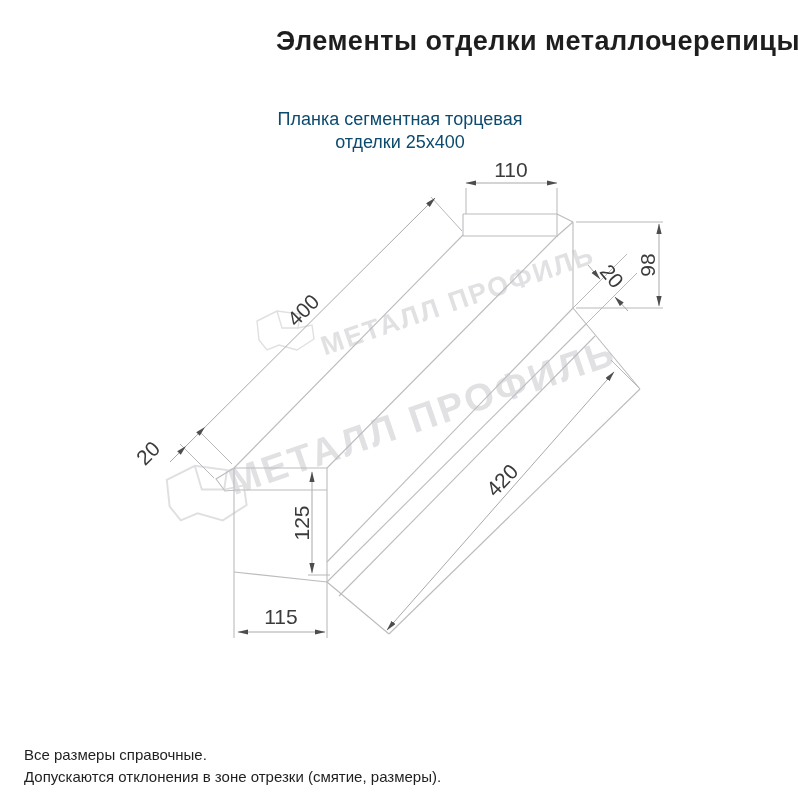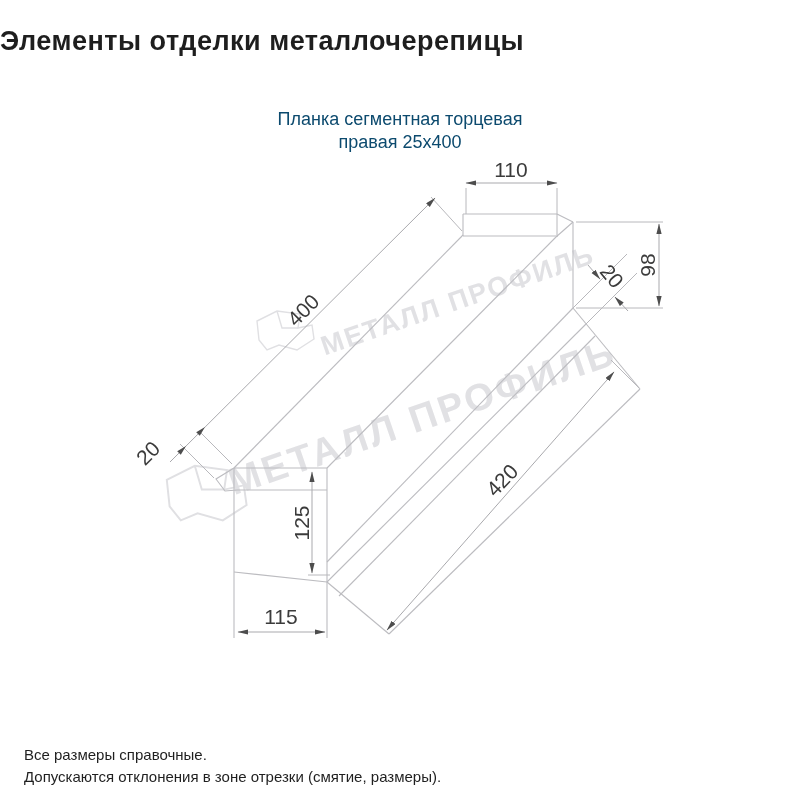--- a/index.html
+++ b/index.html
@@ -1,39 +1,39 @@
 <!DOCTYPE html>
 <html><head>
 <meta charset="utf-8">
 <style>
   html,body{margin:0;padding:0;background:#ffffff;}
   #stage{position:relative;width:800px;height:800px;background:#fff;overflow:hidden;
          font-family:"Liberation Sans", sans-serif;}
-  .title{position:absolute;left:0;top:26px;width:800px;text-align:left;
+  .title{position:absolute;left:0;top:26px;width:800px;text-align:right;
          font-size:27px;font-weight:bold;color:#1e1e1e;letter-spacing:0.5px;}
   .subtitle{position:absolute;left:0;top:108px;width:800px;text-align:center;
          font-size:18px;color:#0c4a6e;line-height:23px;}
   .watermark{position:absolute;color:#e1e1e4;font-weight:bold;white-space:nowrap;
          transform-origin:0 50%;z-index:1;}
   .wm1{left:322px;top:332px;font-size:27px;letter-spacing:2px;transform:rotate(-19deg);}
   .wm2{left:230px;top:462px;font-size:38px;letter-spacing:3px;transform:rotate(-19deg);}
   svg.draw{position:absolute;left:0;top:0;z-index:2;}
   .footer{position:absolute;left:24px;top:744px;font-size:15px;color:#1f1f1f;line-height:22px;}
   .dimtxt{font-size:21px;fill:#3b3b3b;font-family:"Liberation Sans",sans-serif;}
 </style>
 </head>
 <body>
 
 <div id="stage">
 
   <div class="title">Элементы отделки металлочерепицы</div>
 
   <div class="subtitle">
     <div>Планка сегментная торцевая</div>
-    <div>правая 25х400</div>
+    <div>отделки 25х400</div>
   </div>
 
   <div class="watermark wm1">МЕТАЛЛ ПРОФИЛЬ</div>
   <div class="watermark wm2">МЕТАЛЛ ПРОФИЛЬ</div>
 
   <svg class="draw" width="800" height="800" viewBox="0 0 800 800">
     <defs>
       <marker id="arr" orient="auto-start-reverse" markerWidth="12" markerHeight="7" refX="10" refY="2.6" markerUnits="userSpaceOnUse">
         <path d="M0,0 L10.5,2.6 L0,5.2 Z" fill="#4d4d4d"></path>
       </marker>

